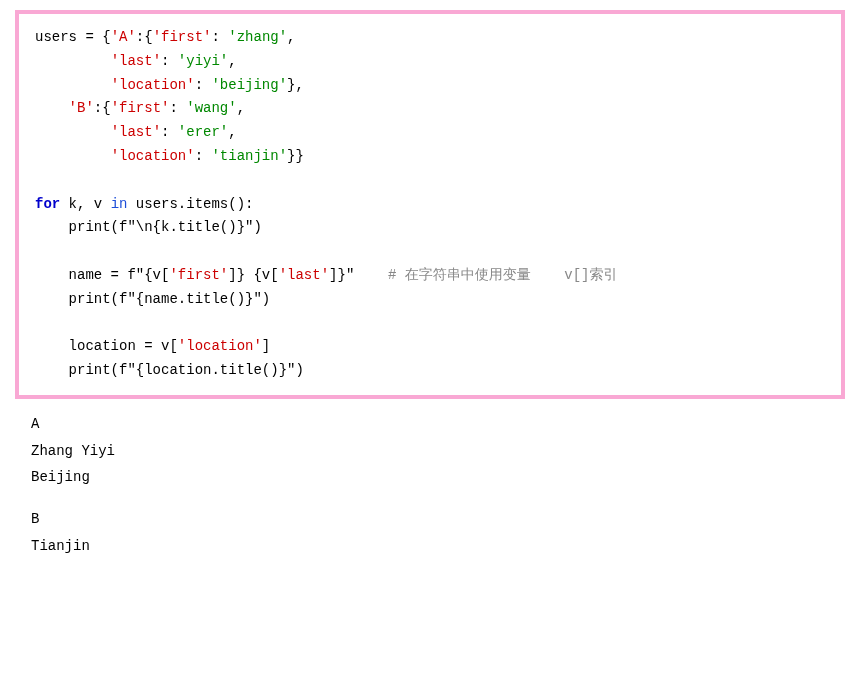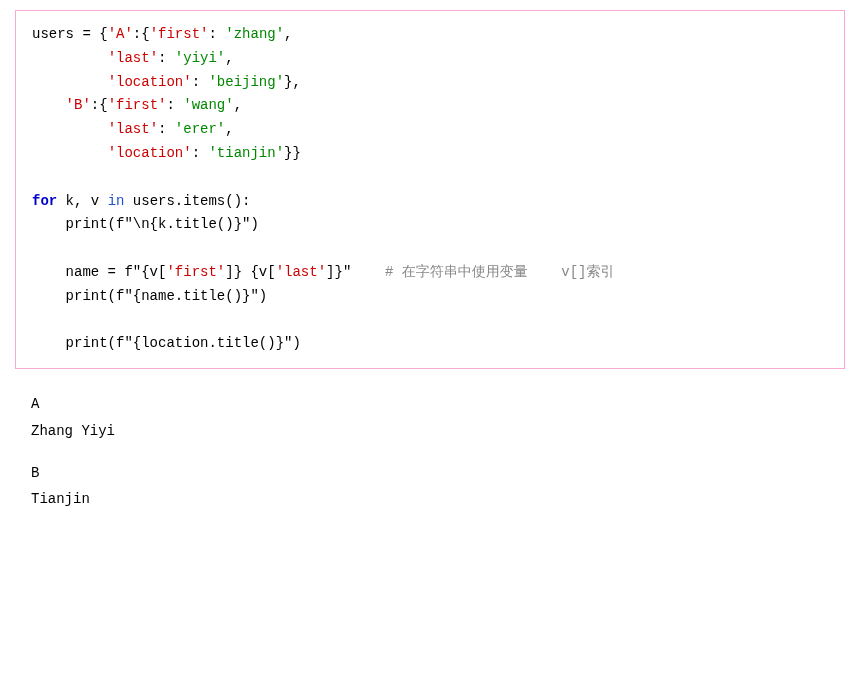--- a/index.html
+++ b/index.html
@@ -11,23 +11,23 @@
     body {
       background: #ffffff;
       font-family: 'Courier New', Courier, monospace;
       font-size: 14px;
       width: 860px;
       min-height: 692px;
       padding: 10px 15px;
     }
 
     .code-block {
-      border: 1px solid #f9a8d4;
+      border: 4px solid #f9a8d4;
       padding: 12px 16px;
-      margin-bottom: 18px;
+      margin-bottom: 8px;
       background: #ffffff;
       line-height: 1.7;
     }
 
     .code-line {
       white-space: pre;
       display: block;
     }
 
     .output-block {
@@ -56,23 +56,25 @@
     <span class="code-line"><span style="color: rgb(0, 0, 0);">    </span><span style="color: rgb(204, 0, 0);">'B'</span><span style="color: rgb(0, 0, 0);">:{</span><span style="color: rgb(204, 0, 0);">'first'</span><span style="color: rgb(0, 0, 0);">: </span><span style="color: rgb(0, 136, 0);">'wang'</span><span style="color: rgb(0, 0, 0);">,</span></span>
     <span class="code-line"><span style="color: rgb(0, 0, 0);">         </span><span style="color: rgb(204, 0, 0);">'last'</span><span style="color: rgb(0, 0, 0);">: </span><span style="color: rgb(0, 136, 0);">'erer'</span><span style="color: rgb(0, 0, 0);">,</span></span>
     <span class="code-line"><span style="color: rgb(0, 0, 0);">         </span><span style="color: rgb(204, 0, 0);">'location'</span><span style="color: rgb(0, 0, 0);">: </span><span style="color: rgb(0, 136, 0);">'tianjin'</span><span style="color: rgb(0, 0, 0);">}}</span></span>
     <span class="code-line">&nbsp;</span>
     <span class="code-line"><span style="color: rgb(0, 0, 204); font-weight: bold;">for</span><span style="color: rgb(0, 0, 0);"> k, v </span><span style="color: #1d4ed8;">in</span><span style="color: rgb(0, 0, 0);"> users.items():</span></span>
     <span class="code-line"><span style="color: rgb(0, 0, 0);">    print(f"\n{k.title()}")</span></span>
     <span class="code-line">&nbsp;</span>
     <span class="code-line"><span style="color: rgb(0, 0, 0);">    name = f"{v[</span><span style="color: rgb(204, 0, 0);">'first'</span><span style="color: rgb(0, 0, 0);">]} {v[</span><span style="color: rgb(204, 0, 0);">'last'</span><span style="color: rgb(0, 0, 0);">]}"</span><span style="color: rgb(136, 136, 136);">    # 在字符串中使用变量    v[]索引</span></span>
     <span class="code-line"><span style="color: rgb(0, 0, 0);">    print(f"{name.title()}")</span></span>
     <span class="code-line">&nbsp;</span>
+    <span class="code-line"><span style="color: rgb(0, 0, 0);">    location = v[</span><span style="color: rgb(204, 0, 0);">'location'</span><span style="color: rgb(0, 0, 0);">]</span></span>
     <span class="code-line"><span style="color: rgb(0, 0, 0);">    print(f"{location.title()}")</span></span>
   </div>
 
 <div class="output-block">
 
 <span class="output-line">A</span>
     <span class="output-line">Zhang Yiyi</span>
+    <span class="output-line">Beijing</span>
     <span class="output-gap"></span>
     <span class="output-line">B</span>
     <span class="output-line">Tianjin</span>
   </div>
 
 </body></html>

